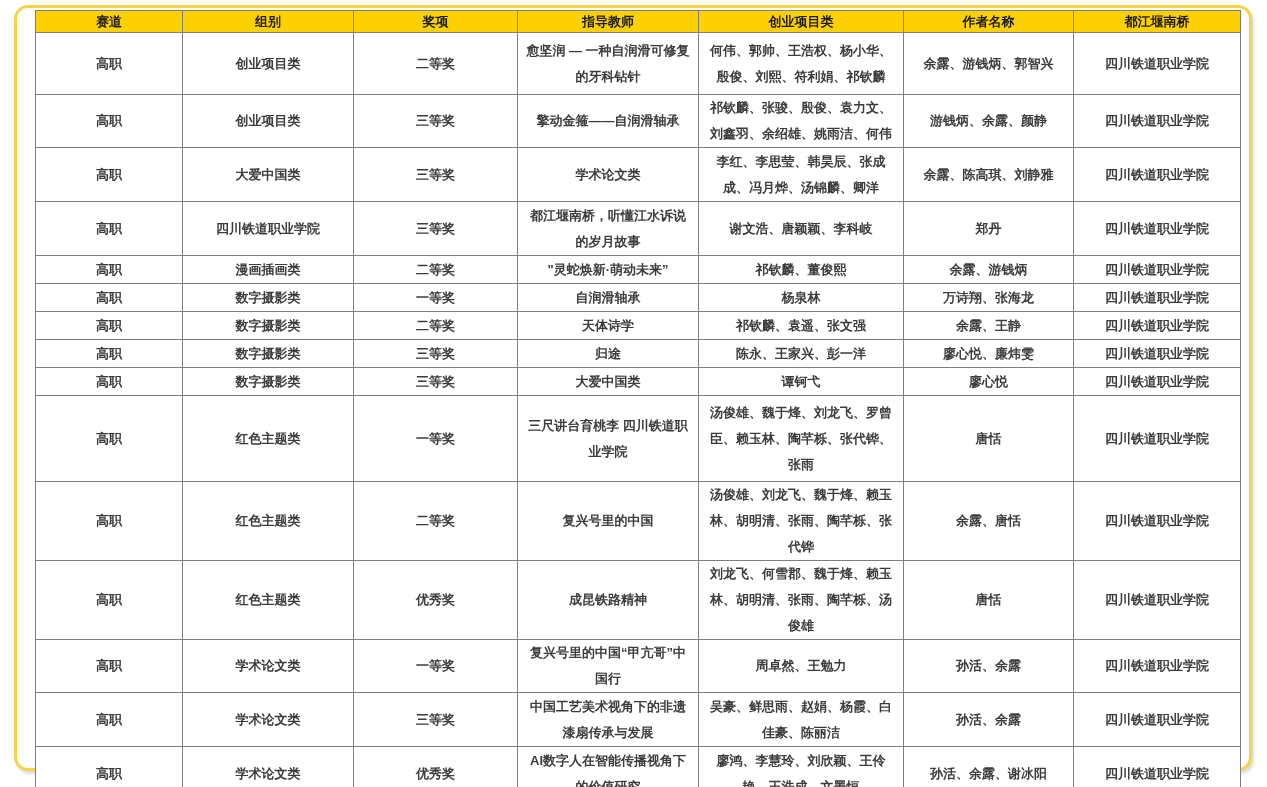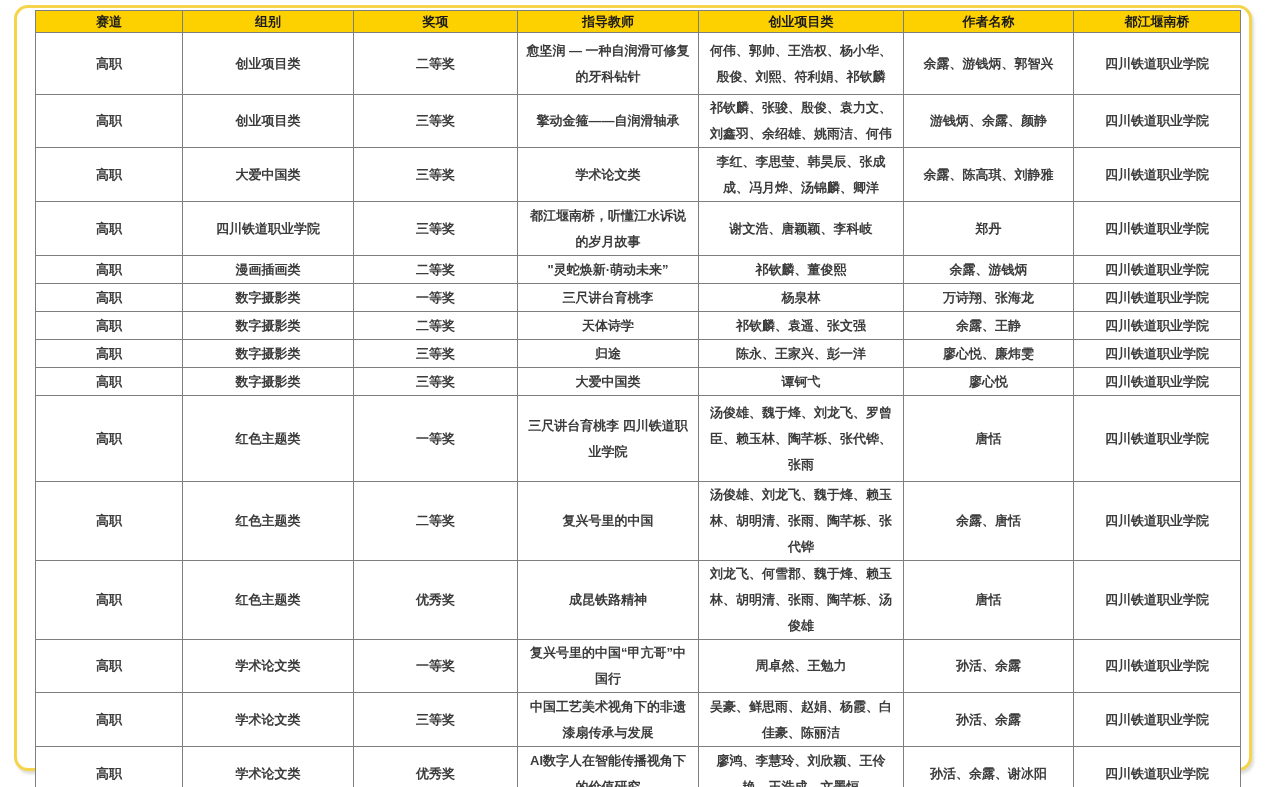--- a/index.html
+++ b/index.html
@@ -141,21 +141,21 @@
             <td>二等奖</td>
             <td>"灵蛇焕新·萌动未来”</td>
             <td>祁钦麟、董俊熙</td>
             <td>余露、游钱炳</td>
             <td>四川铁道职业学院</td>
           </tr>
           <tr>
             <td>高职</td>
             <td>数字摄影类</td>
             <td>一等奖</td>
-            <td>三尺讲台育桃李</td>
+            <td>自润滑轴承</td>
             <td>杨泉林</td>
             <td>万诗翔、张海龙</td>
             <td>四川铁道职业学院</td>
           </tr>
           <tr>
             <td>高职</td>
             <td>数字摄影类</td>
             <td>二等奖</td>
             <td>天体诗学</td>
             <td>祁钦麟、袁遥、张文强</td>

